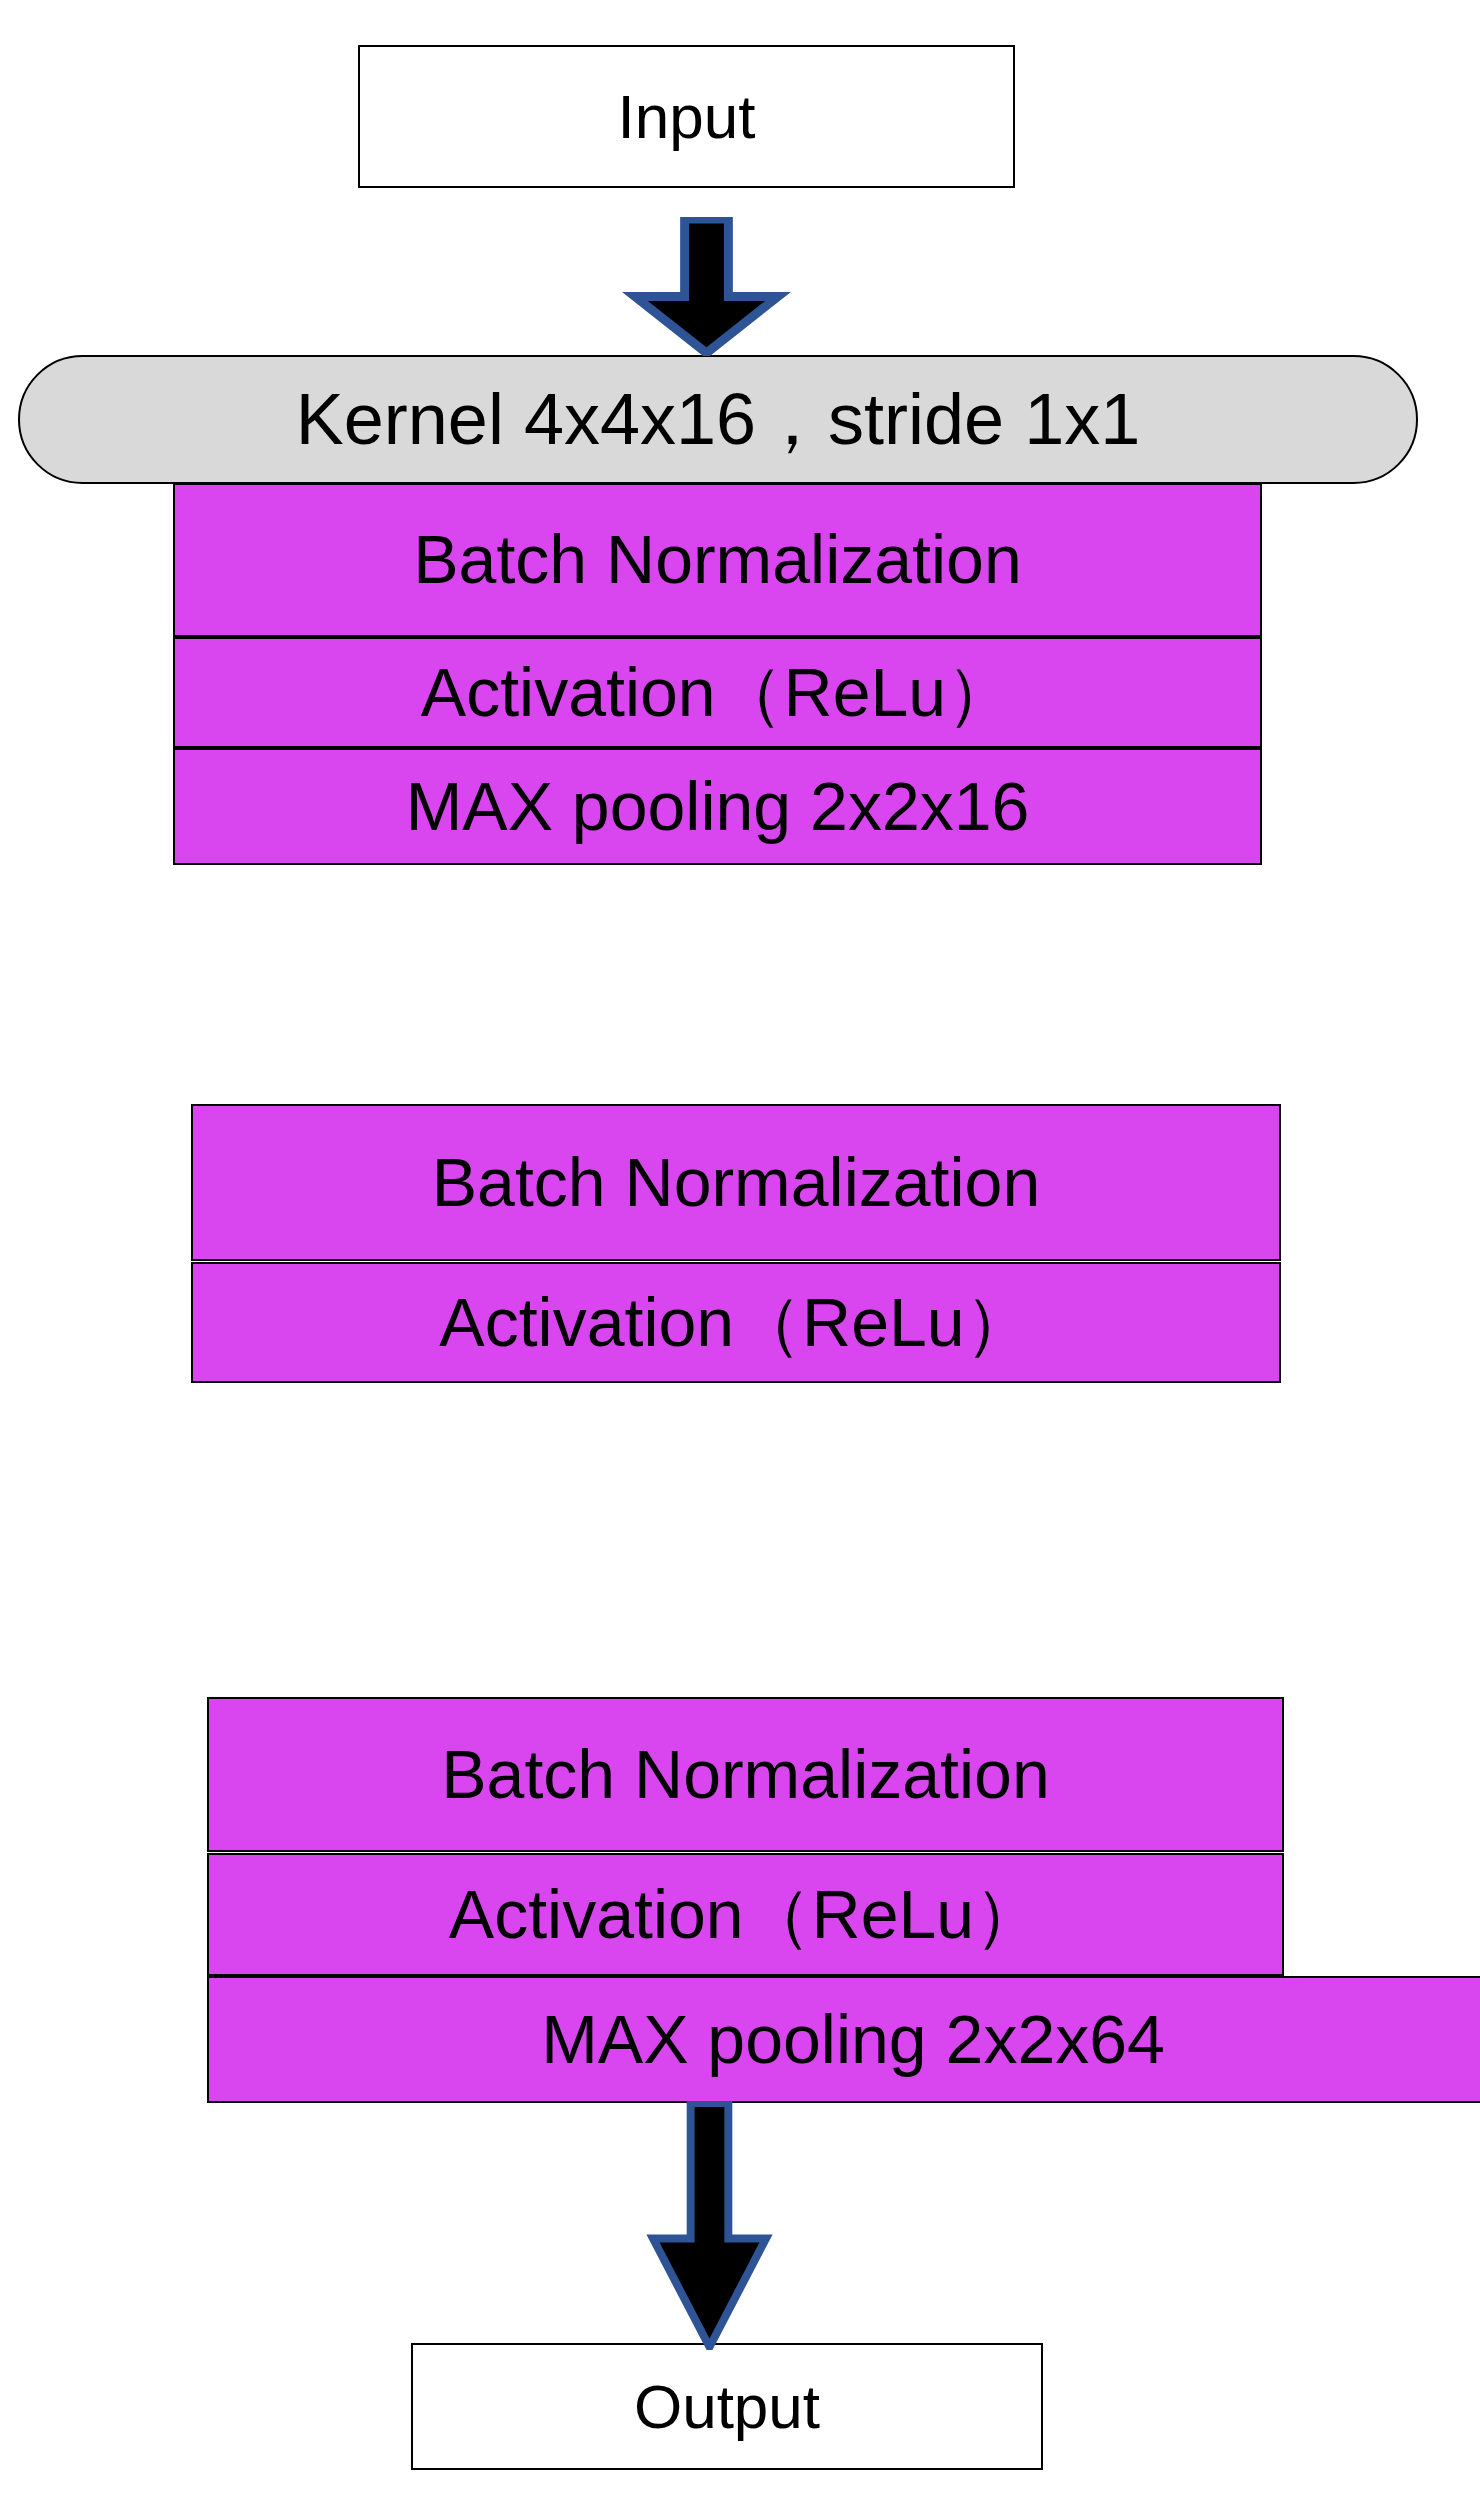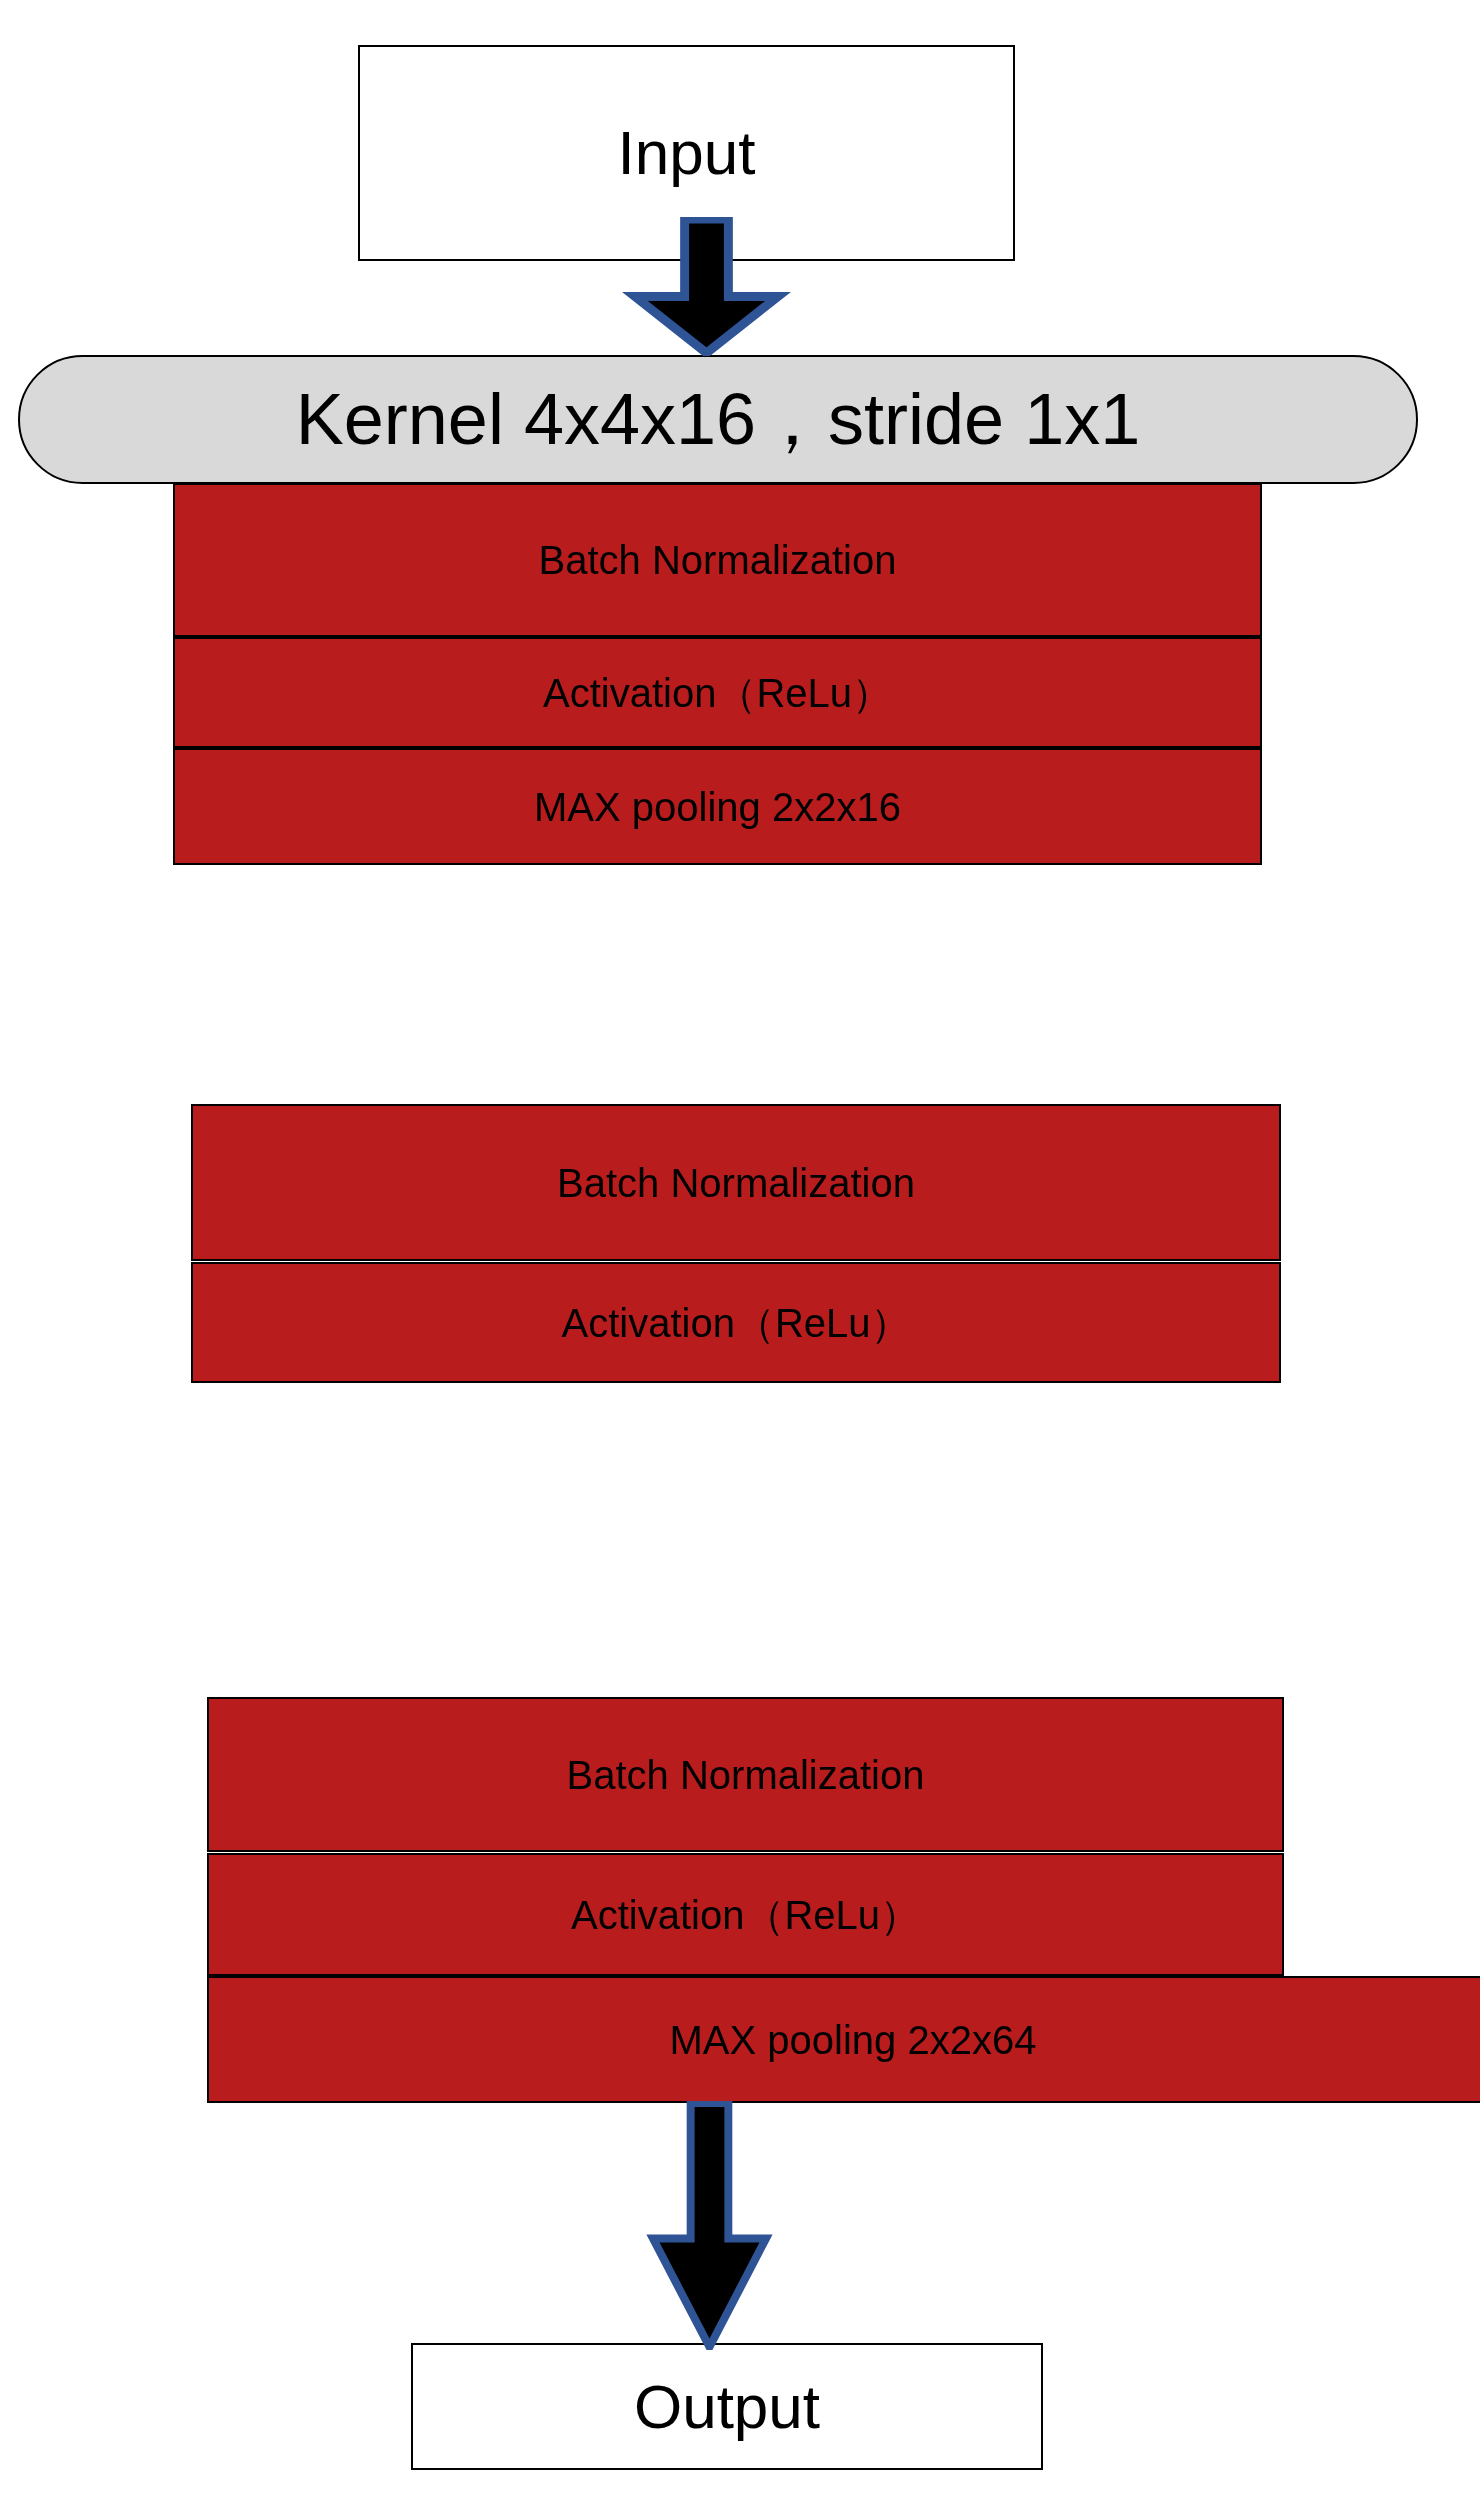--- a/index.html
+++ b/index.html
@@ -41,43 +41,43 @@
   
   .pill {
     background: #d9d9d9;
     border: 2px solid #000000;
     font-size: 72px;
     z-index: 3;
   }
 
   
   .row {
-    background: #b91c1c;
+    background: #d946ef;
     border: 2px solid #000000;
-    font-size: 40px;
+    font-size: 68px;
     z-index: 2;
   }
 
   
   .arrow {
     position: absolute;
     z-index: 4;
   }
   .arrow svg {
     display: block;
     width: 100%;
     height: 100%;
   }
 </style>
 </head>
 <body>
 
 <div id="canvas">
 
-  <div class="node endbox" style="left:358px; top:45px; width:657px; height:216px;">
+  <div class="node endbox" style="left:358px; top:45px; width:657px; height:143px;">
     <span>Input</span>
   </div>
 
   <div class="arrow" style="left:617px; top:217px; width:179px; height:139px;">
     <svg viewBox="0 0 180 140" preserveAspectRatio="none">
       <polygon points="68,2 112,2 112,80 162,80 90,137 18,80 68,80" fill="#000000" stroke="#2e5496" stroke-width="9" stroke-linejoin="miter"></polygon>
     </svg>
   </div>
 
   <div class="node pill" style="left:18px; top:355px; width:1400px; height:129px; border-radius:65px;">

